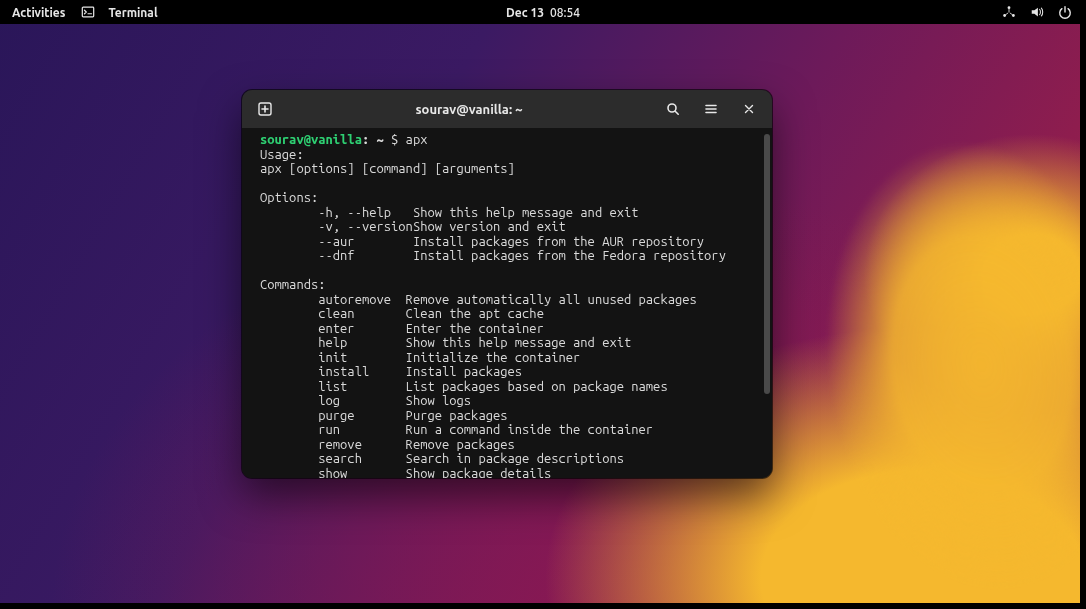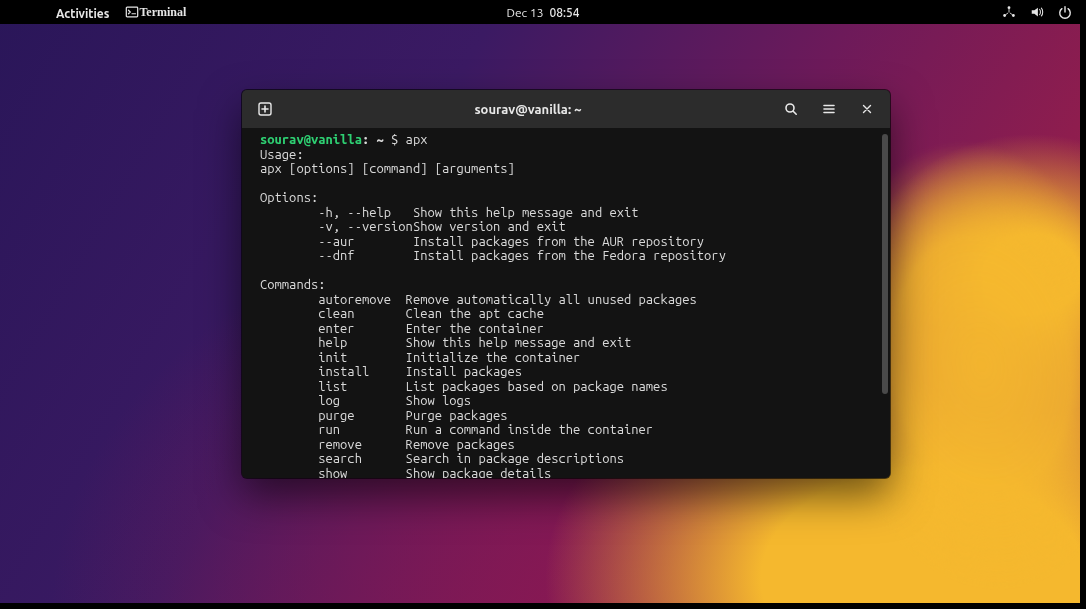--- a/index.html
+++ b/index.html
@@ -23,32 +23,32 @@
     filter: blur(2px);
     transform: rotate(-8deg);
   }
 
   
   .topbar {
     position: absolute; top: 0; left: 0; right: 0; height: 24px;
     background: #000; color: #e6e6e6; display: flex; align-items: center;
     font-size: 12px; font-weight: 600; z-index: 10;
   }
-  .topbar .left { display:flex; align-items:flex-end; gap:16px; padding-left:12px;margin-left:44px;}
+  .topbar .left { display:flex; align-items:center; gap:16px; padding-left:12px;}
   .topbar .center { position:absolute; left:50%; transform:translateX(-50%); display:flex; gap:6px;}
   .topbar .right { margin-left:auto; display:flex; align-items:center; gap:14px; padding-right:14px;}
-  .topbar .app { display:flex; align-items:center; gap:0;font-family:Liberation Serif, serif;}
+  .topbar .app { display:flex; align-items:center; gap:13px;}
   .topbar svg { display:block; }
-  .date-b { font-weight:400; }
+  .date-b { font-weight:700; }
   .time-b { font-weight:500; }
 
   
   .terminal-window {
-    position: absolute; left: 242px; top: 90px; width: 648px; height: 388px;
-    background: #1c1c1c; border-radius: 5px; box-shadow: 0 18px 40px rgba(0,0,0,0.55), 0 0 0 1px rgba(0,0,0,0.6);
+    position: absolute; left: 242px; top: 90px; width: 530px; height: 388px;
+    background: #1c1c1c; border-radius: 10px; box-shadow: 0 18px 40px rgba(0,0,0,0.55), 0 0 0 1px rgba(0,0,0,0.6);
     display:flex; flex-direction:column; overflow:hidden; z-index:5;
   }
   .titlebar {
     height: 38px; background: #2c2c2c; display:flex; align-items:center;
     padding: 0 8px; gap:8px; flex-shrink:0;
   }
   .titlebar .title { flex:1; text-align:center; color:#e8e8e8; font-size:13px; font-weight:600; }
   .tb-btn {
     width:30px; height:30px; border-radius:6px; display:flex; align-items:center; justify-content:center;
     color:#e8e8e8; cursor:pointer;

